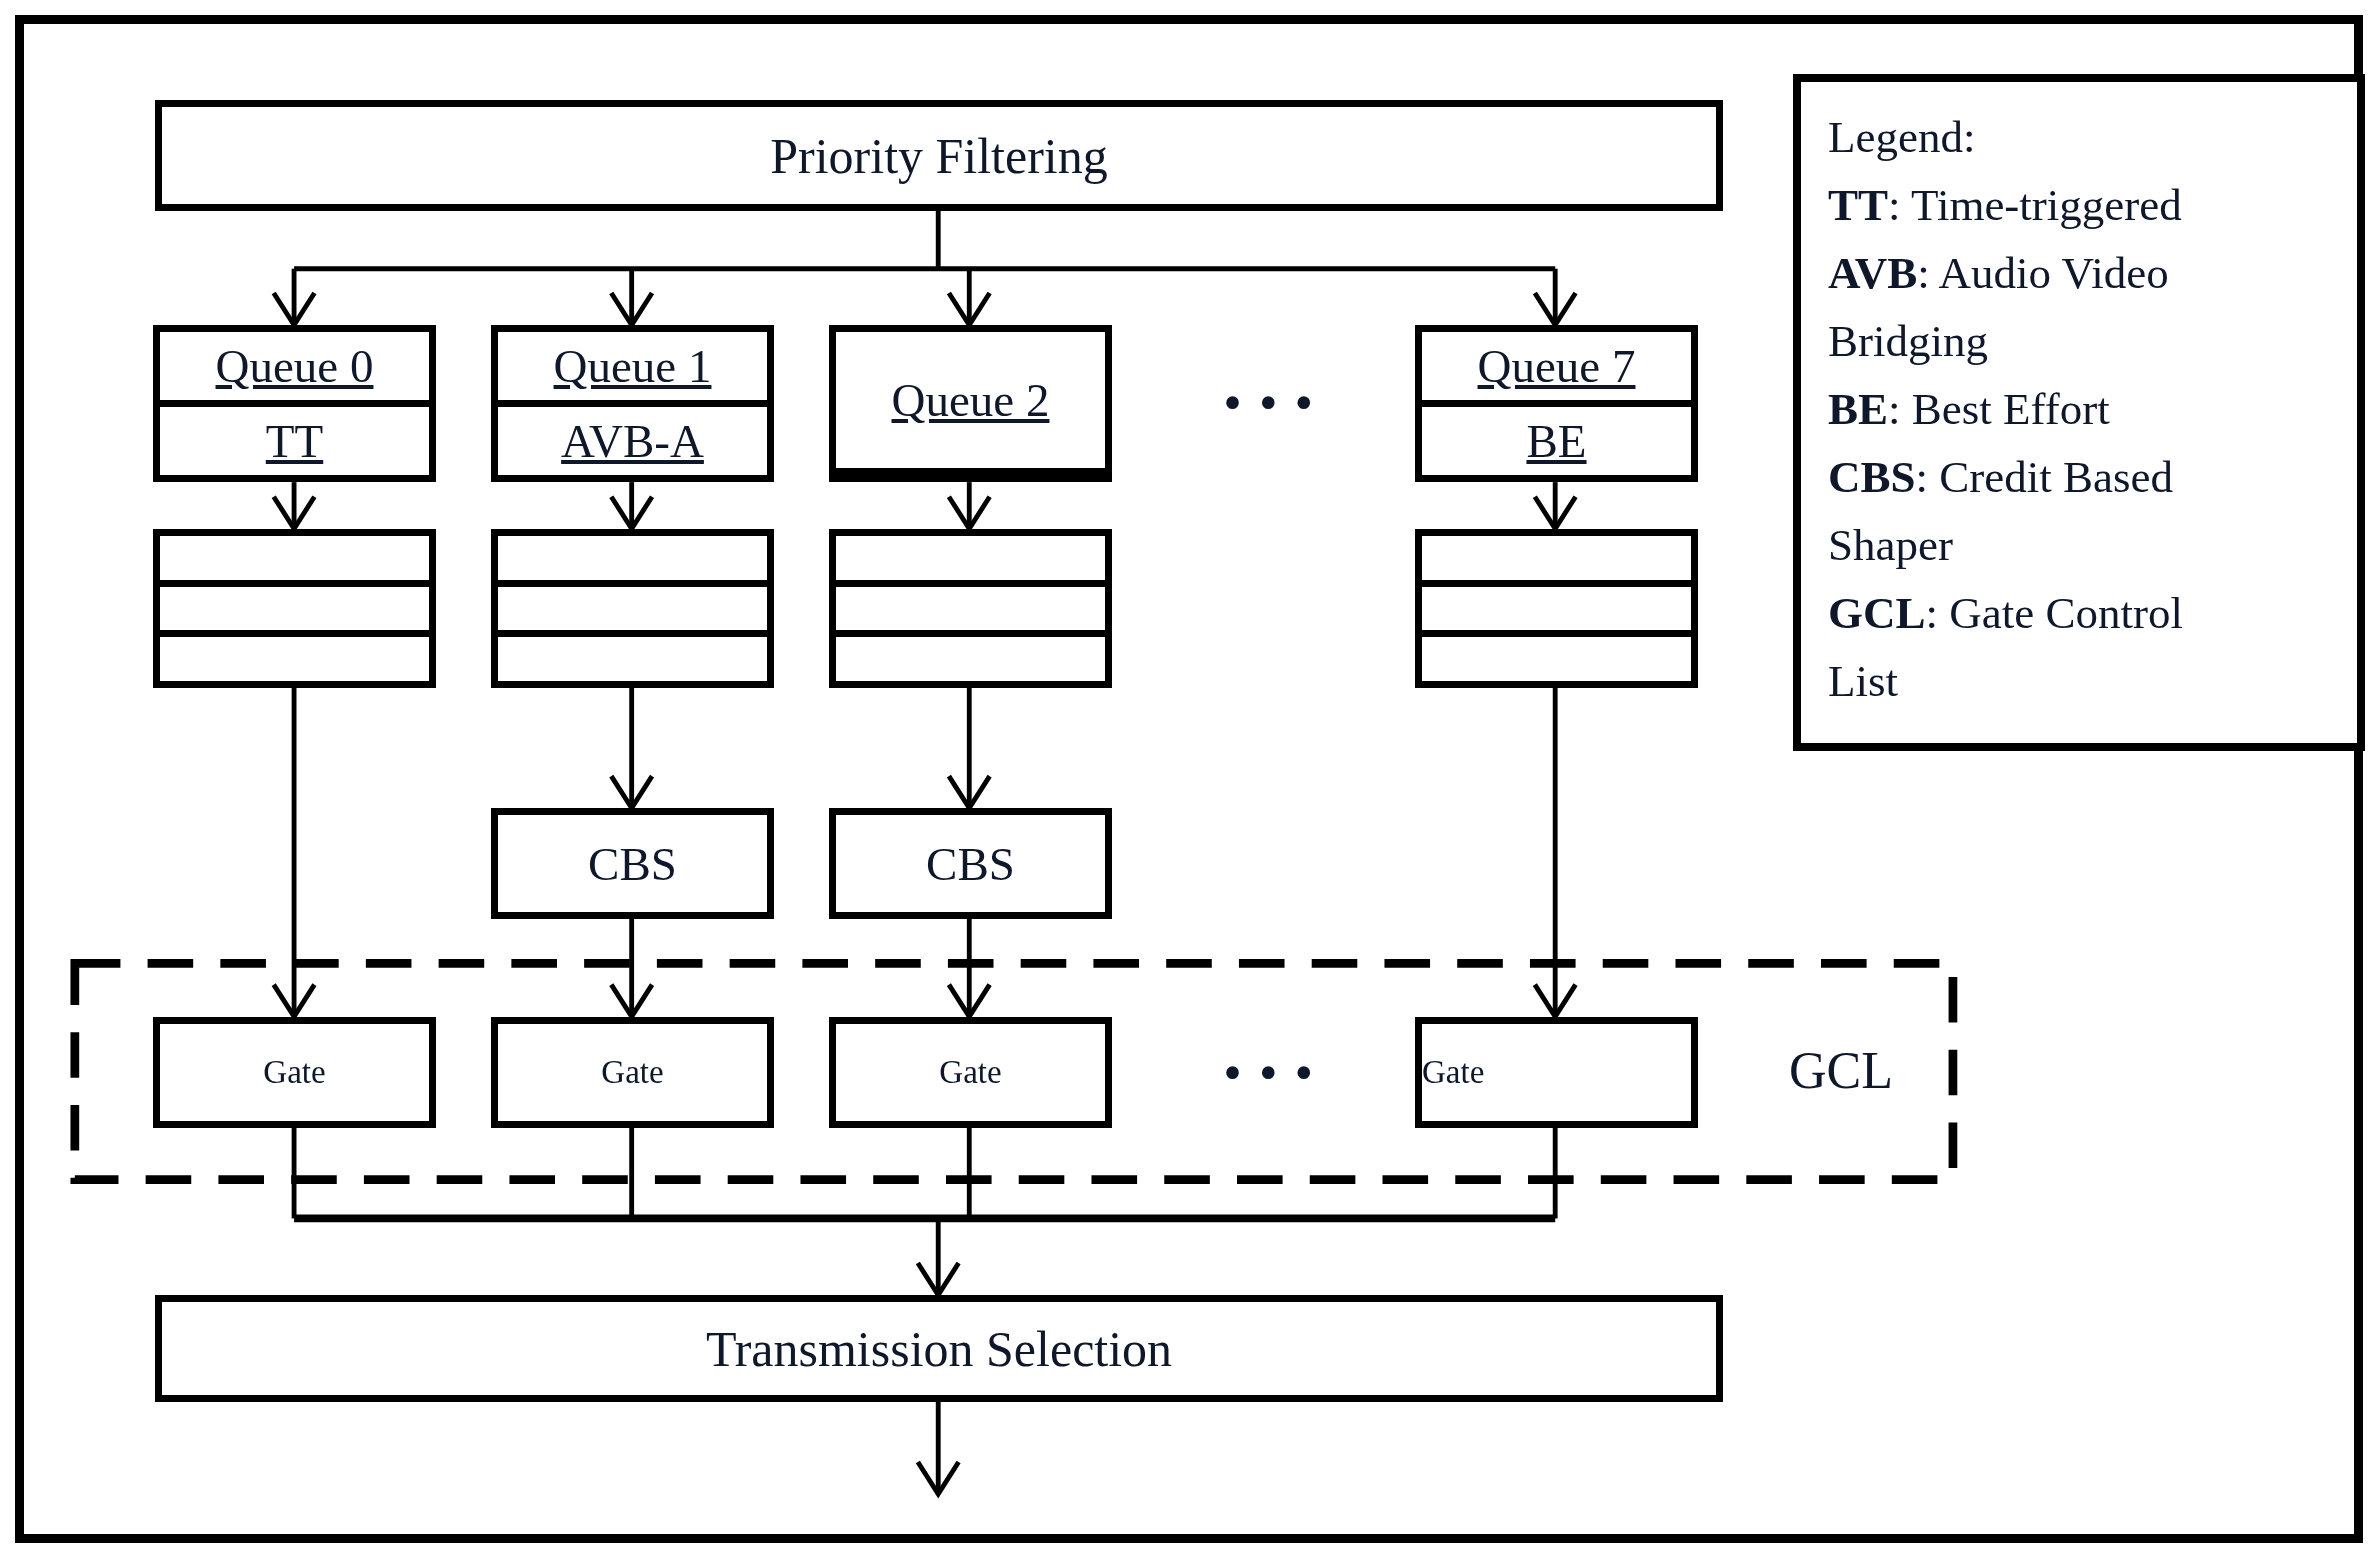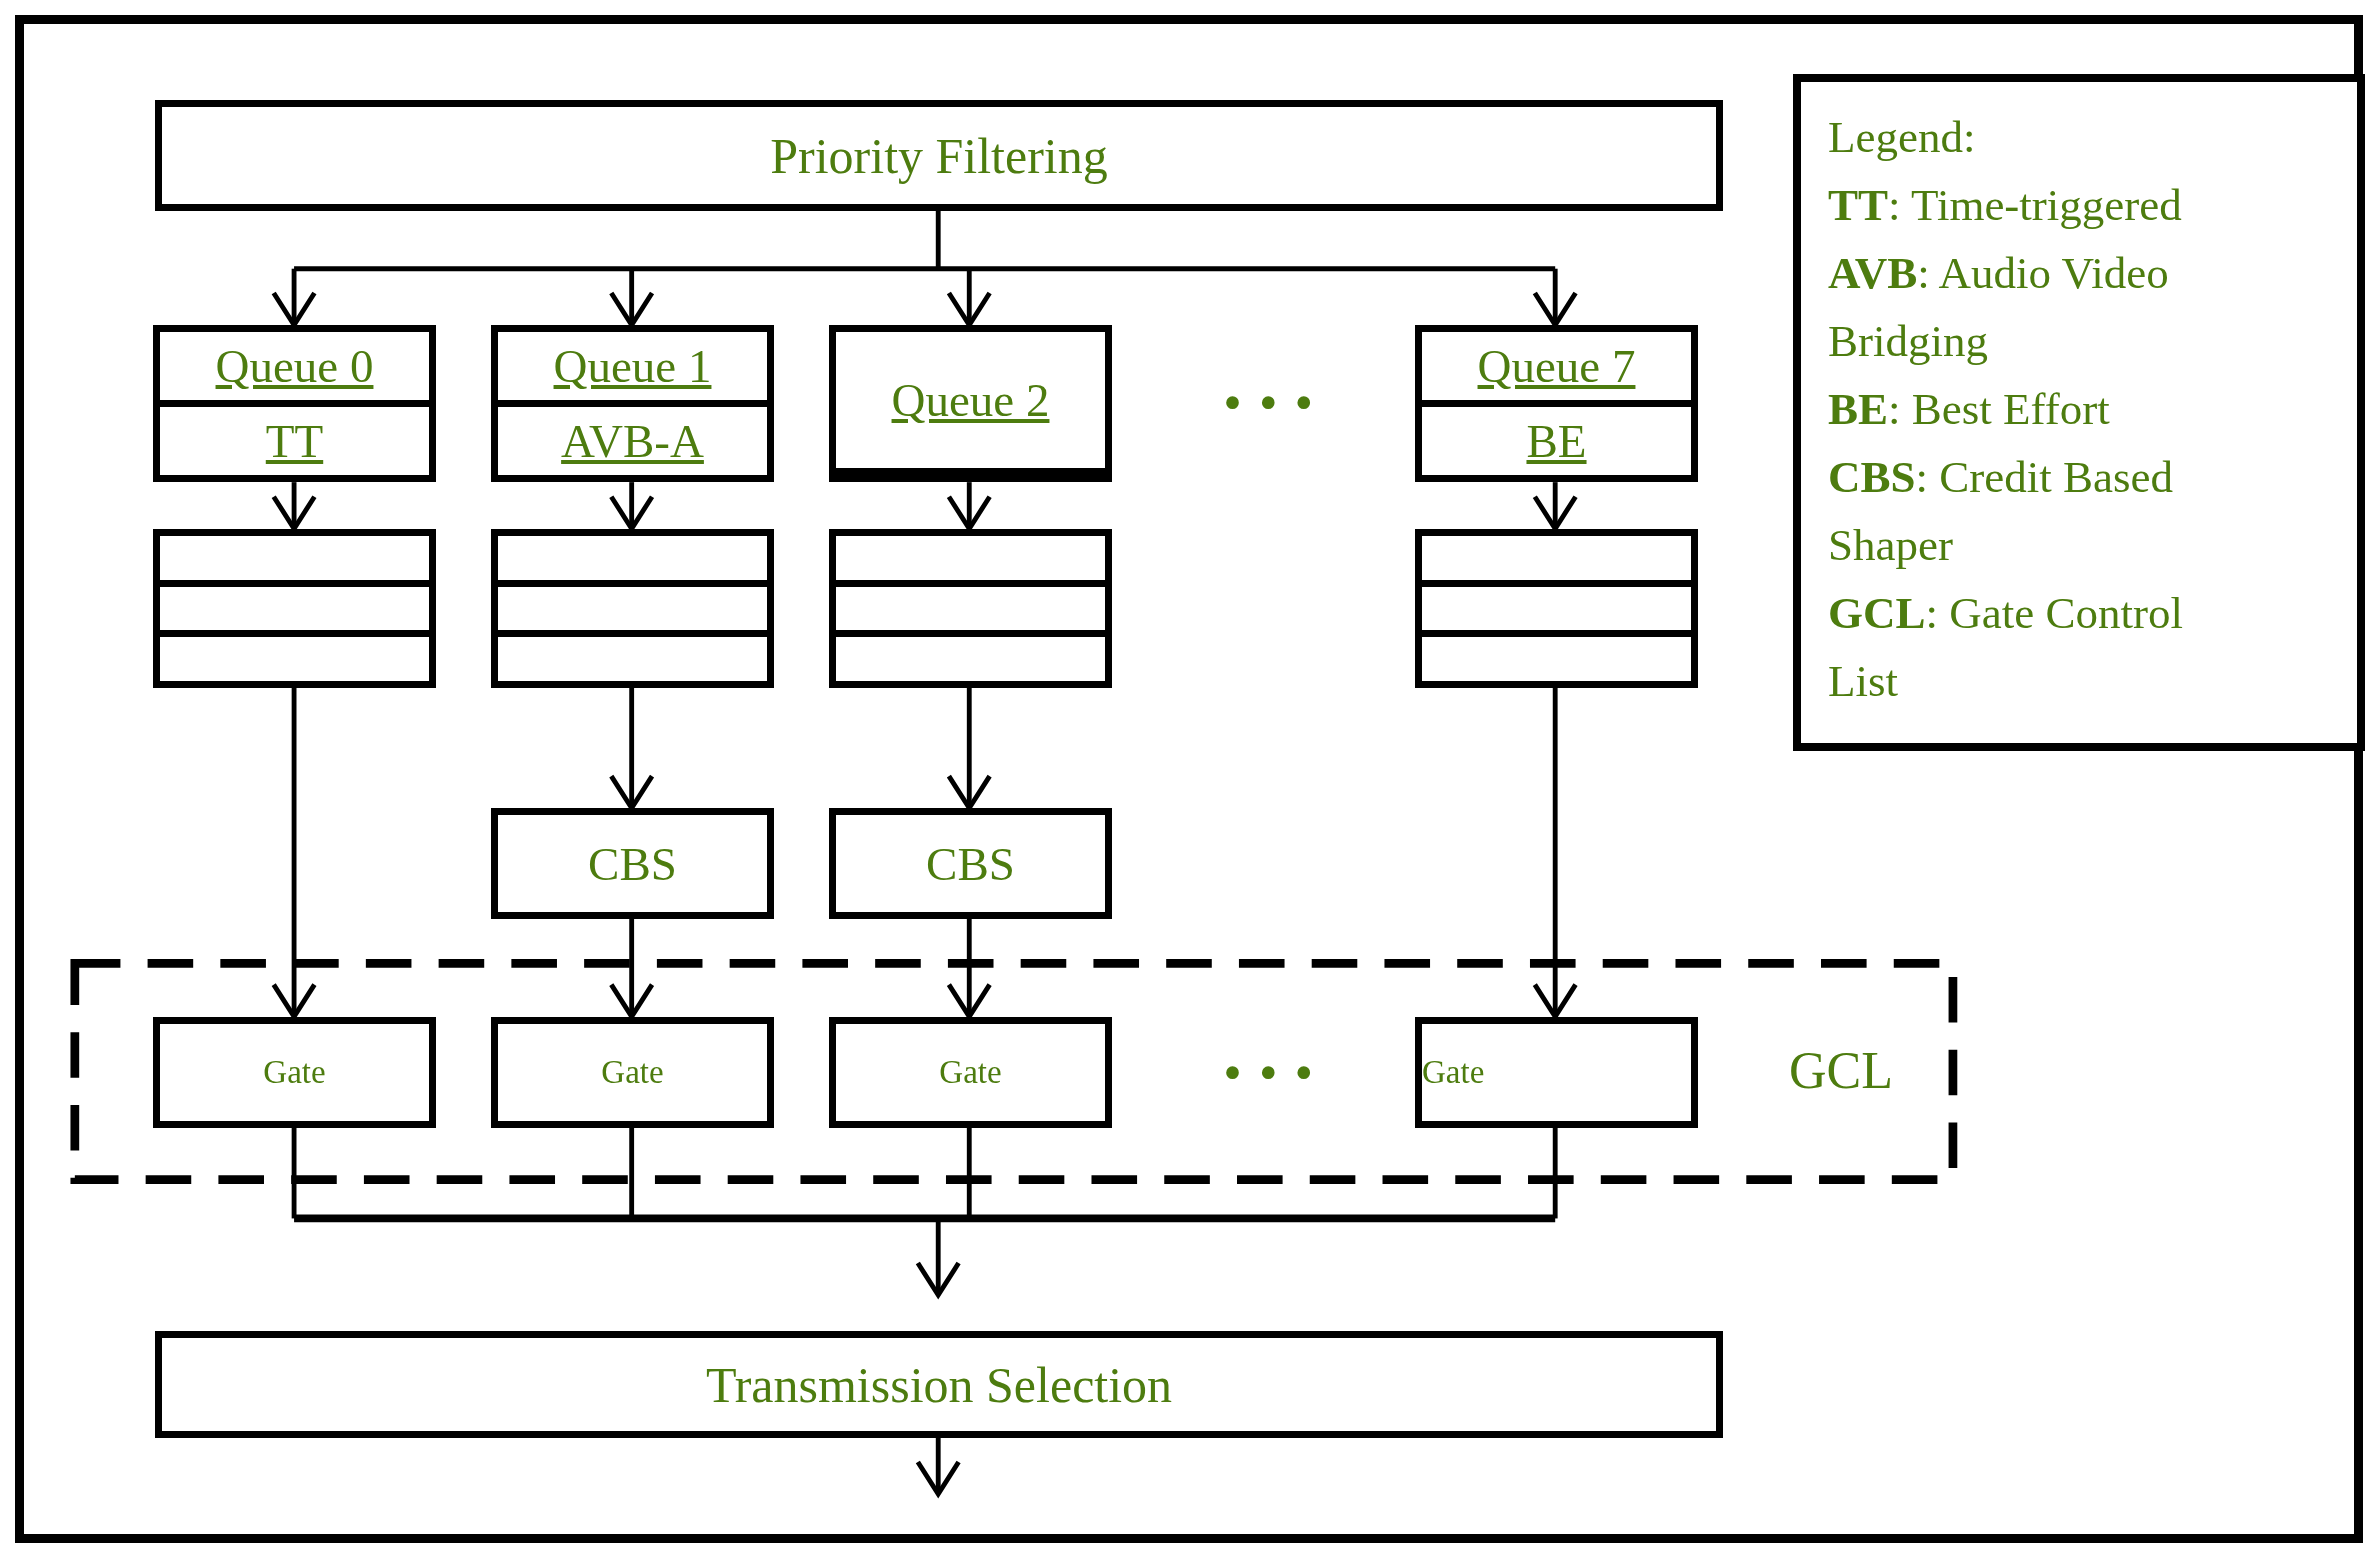--- a/index.html
+++ b/index.html
@@ -1,27 +1,27 @@
 <!DOCTYPE html>
 <html><head>
 <meta charset="utf-8">
 <title>Diagram</title>
 <style>
   html,body{margin:0;padding:0;background:#ffffff;}
   #canvas{
     position:relative;width:2377px;height:1557px;background:#ffffff;
-    font-family:"Liberation Serif","DejaVu Serif",serif;color:#4d7c0f;
+    font-family:"Liberation Serif","DejaVu Serif",serif;color:#0f172a;
     overflow:hidden;
   }
   .abs{position:absolute;box-sizing:border-box;}
   .frame{border:9.7px solid #000;left:14.6px;top:14.6px;width:2348px;height:1528px;}
   .box{border:7.8px solid #000;background:#fff;display:flex;align-items:center;justify-content:center;}
   .wide{left:155px;width:1568px;height:111px;font-size:50px;}
   .pf{top:100px;}
-  .ts{top:1295px;height:107px;margin-top:36px;}
+  .ts{top:1295px;height:107px;}
   svg.connectors{position:absolute;left:0;top:0;width:2377px;height:1557px;}
   .queue{width:283px;height:157px;border:7.8px solid #000;background:#fff;
          display:flex;flex-direction:column;top:325px;text-decoration:underline;}
   .queue .qname{flex:1;display:flex;align-items:center;justify-content:center;
                 border-bottom:7.8px solid #000;font-size:47px;}
   .queue .qtype{flex:1;display:flex;align-items:center;justify-content:center;font-size:47px;}
   .buffer{width:283px;height:159px;border:7.8px solid #000;background:#fff;
           display:flex;flex-direction:column;top:529px;}
   .buffer .row{flex:1;}
   .buffer .row + .row{border-top:7.8px solid #000;}

